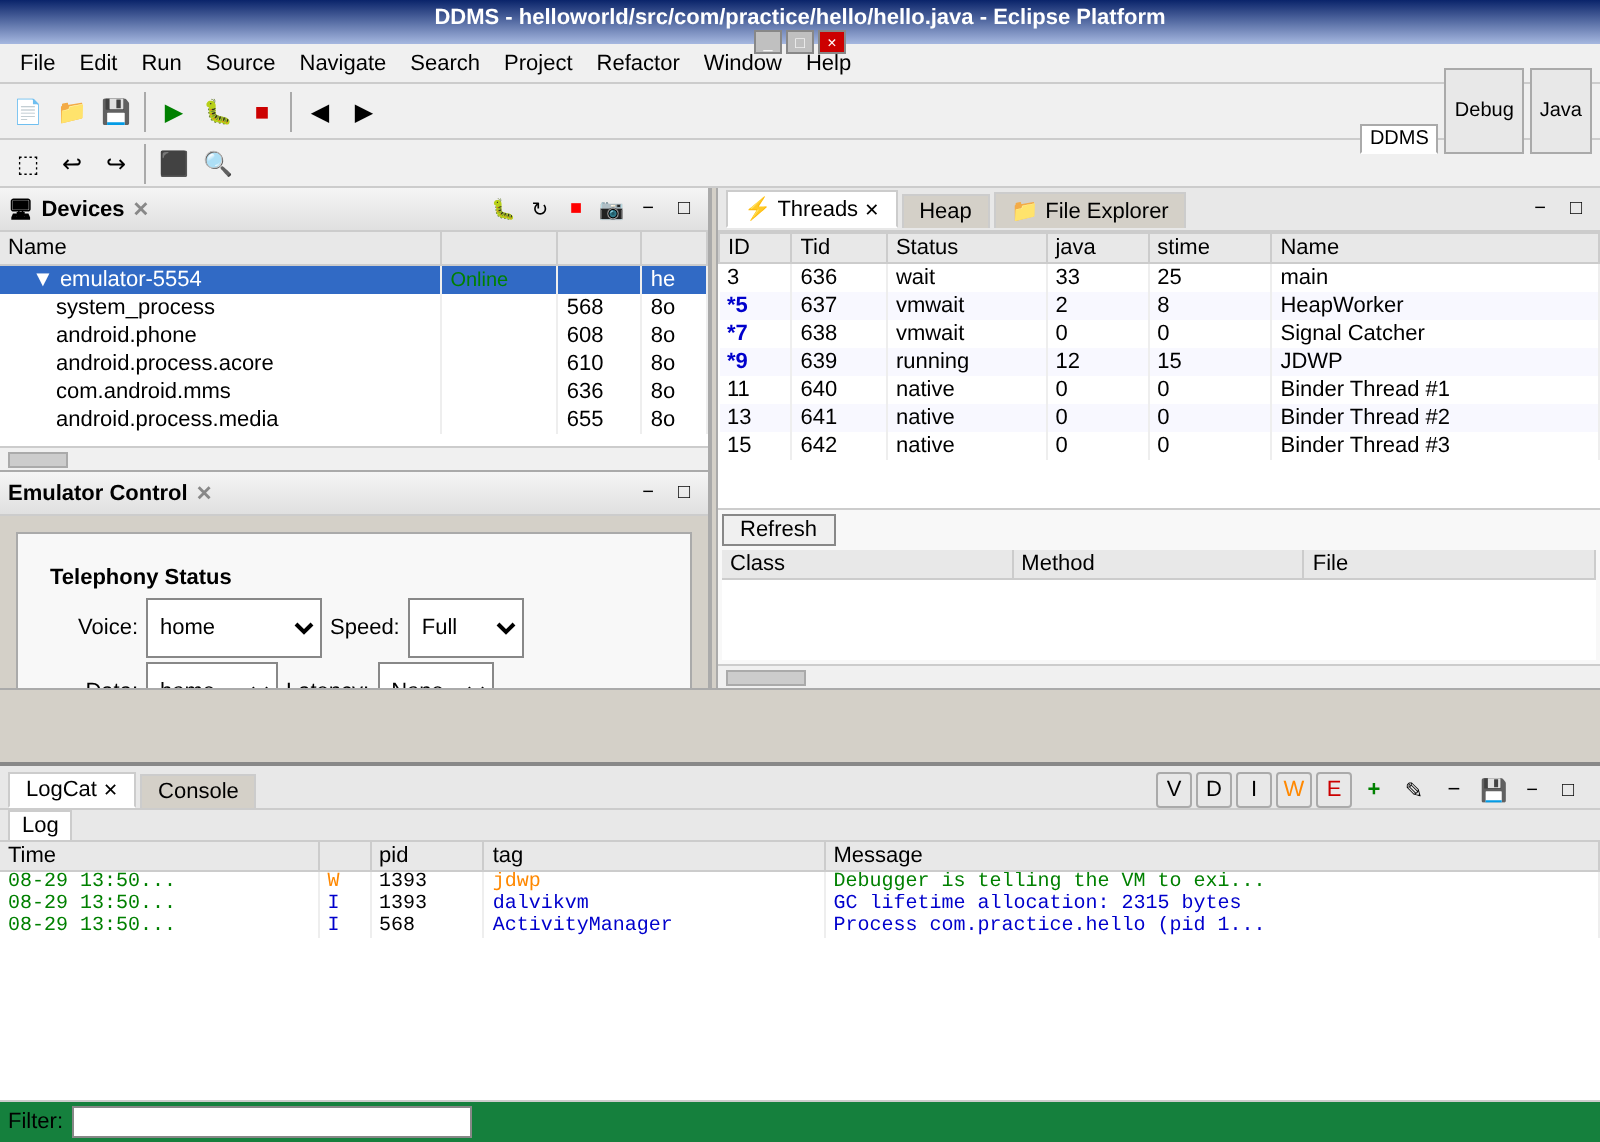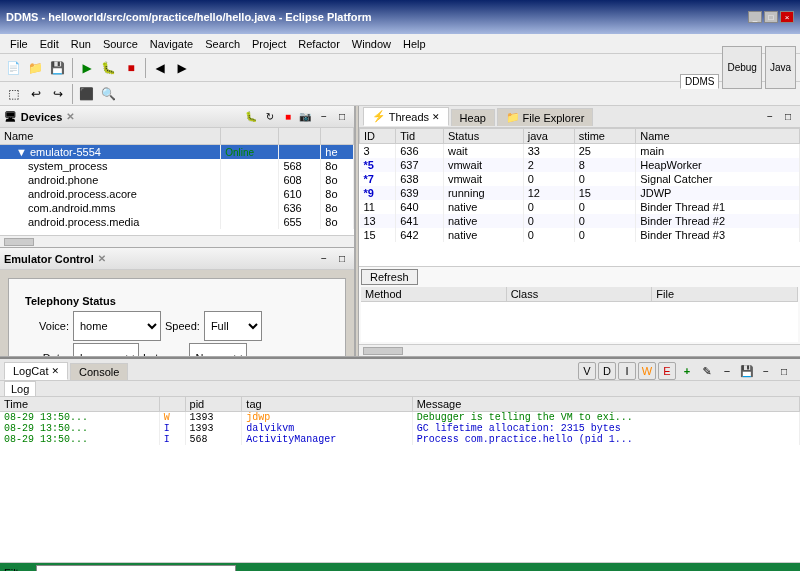--- a/index.html
+++ b/index.html
@@ -1,19 +1,19 @@
 <!DOCTYPE html>
 <html><head>
   <meta charset="utf-8">
   <style>
     * { box-sizing: border-box; margin: 0; padding: 0; }
     body { font-family: 'Segoe UI', Tahoma, Arial, sans-serif; font-size: 11px; background: #d4d0c8; color: #000; overflow: hidden; }
     
     
-    #title-bar { background: linear-gradient(to bottom, #0a246a, #a6b8e0); color: white; padding: 3px 6px; display: flex; justify-content: space-between; align-items: center; height: 34px; }
+    #title-bar { background: linear-gradient(to bottom, #0a246a, #a6b8e0); color: white; padding: 3px 6px; display: flex; justify-content: space-between; align-items: center; height: 22px; flex-direction: column; }
     #title-bar span { font-size: 11px; font-weight: bold; }
     #title-controls { display: flex; gap: 2px; }
     .title-btn { background: #c0c0c0; border: 1px solid #888; width: 14px; height: 12px; font-size: 8px; display: flex; align-items: center; justify-content: center; cursor: pointer; }
     
     
     #menu-bar { background: #f0f0f0; border-bottom: 1px solid #ccc; display: flex; gap: 0; padding: 2px 4px; height: 20px; align-items: center; }
     .menu-item { padding: 1px 6px; cursor: pointer; font-size: 11px; }
     
     
     #toolbar { background: #f0f0f0; border-bottom: 1px solid #ccc; padding: 2px 4px; display: flex; align-items: center; gap: 2px; height: 28px; }
@@ -74,21 +74,21 @@
     .tid-star { color: #0000cc; font-weight: bold; }
     
     
     #refresh-section { border-top: 1px solid #ccc; padding: 2px; background: #f8f8f8; }
     .refresh-btn { background: #f0f0f0; border: 1px solid #888; padding: 1px 8px; cursor: pointer; font-size: 11px; }
     .class-header { display: flex; border-bottom: 1px solid #ccc; background: #e8e8e8; }
     .class-col { flex: 1; padding: 1px 4px; border-right: 1px solid #ccc; font-size: 11px; }
     .class-area { flex: 1; background: white; min-height: 40px; }
     
     
-    #logcat-panel { display: flex; flex-direction: column; flex: 1; border-top: 2px solid #888; }
+    #logcat-panel { display: flex; flex-direction: column; flex: 1; border-top: 2px solid #888; margin-top: 36px; }
     #logcat-tabs { background: #e8e8e8; border-bottom: 1px solid #ccc; display: flex; align-items: flex-end; padding: 0 4px; height: 22px; justify-content: space-between; }
     #logcat-tabs-left { display: flex; align-items: flex-end; }
     #logcat-toolbar { display: flex; align-items: center; gap: 2px; padding-right: 4px; }
     .logcat-btn { background: transparent; border: 1px solid transparent; padding: 1px 2px; cursor: pointer; font-size: 11px; width: 18px; height: 18px; display: flex; align-items: center; justify-content: center; border-radius: 2px; }
     .logcat-btn.green { color: #008000; font-weight: bold; }
     
     #logcat-content { flex: 1; overflow: auto; background: white; }
     .logcat-table { width: 100%; border-collapse: collapse; font-size: 11px; }
     .logcat-table th { background: #e8e8e8; border-bottom: 1px solid #ccc; padding: 1px 4px; font-weight: normal; text-align: left; border-right: 1px solid #ccc; }
     .logcat-table td { padding: 0 4px; border-right: 1px solid #eee; font-family: 'Courier New', monospace; font-size: 10px; }
@@ -385,22 +385,22 @@
     <td>0</td>
     <td>Binder Thread #3</td>
   </tr>
             </tbody>
         </table>
       </div>
 
       <div id="refresh-section">
         <button class="refresh-btn">Refresh</button>
         <div class="class-header" style="margin-top:2px;">
+          <div class="class-col">Class</div>
           <div class="class-col">Method</div>
-          <div class="class-col">Class</div>
           <div class="class-col">File</div>
         </div>
         <div class="class-area" style="height:40px;"></div>
       </div>
 
       <div class="scroll-x" style="background:#f0f0f0;">
         <div style="width:40px;height:8px;background:#ccc;border:1px solid #aaa;margin-left:4px;"></div>
       </div>
     </div>
   </div>

